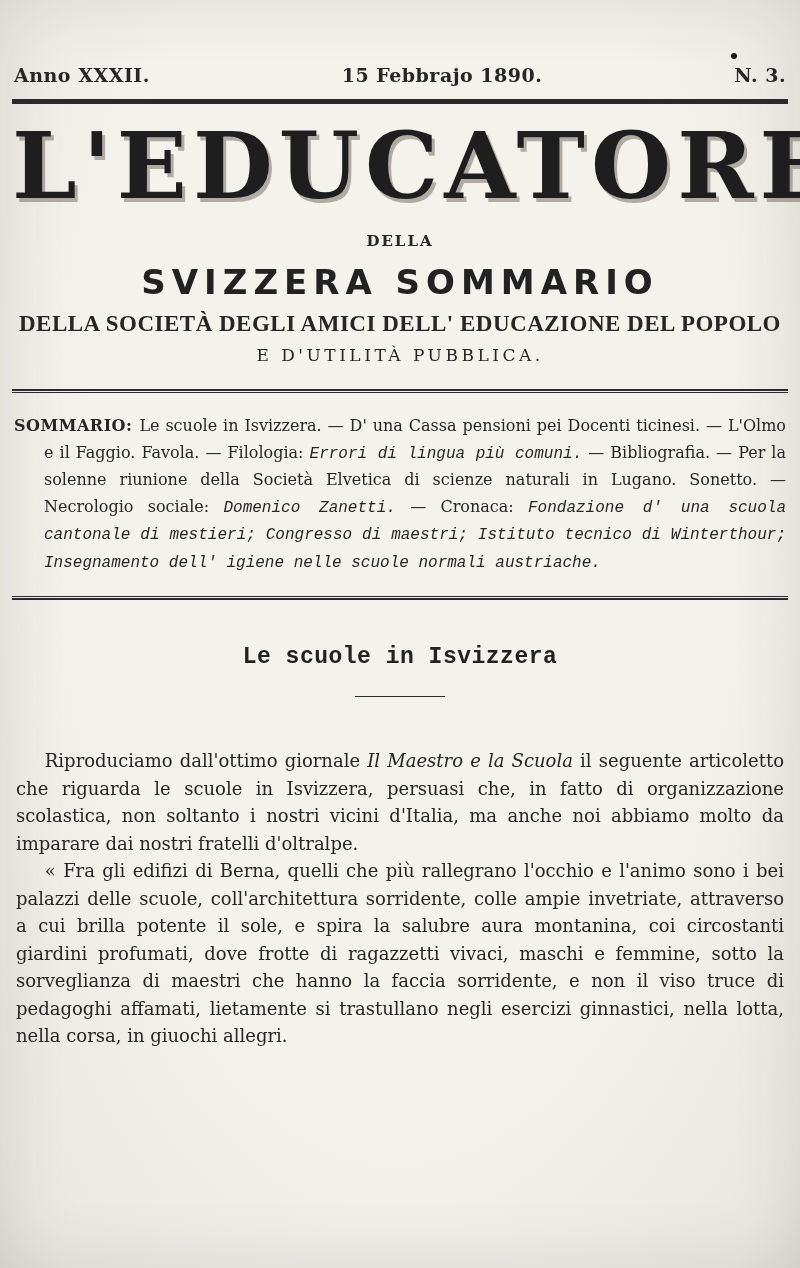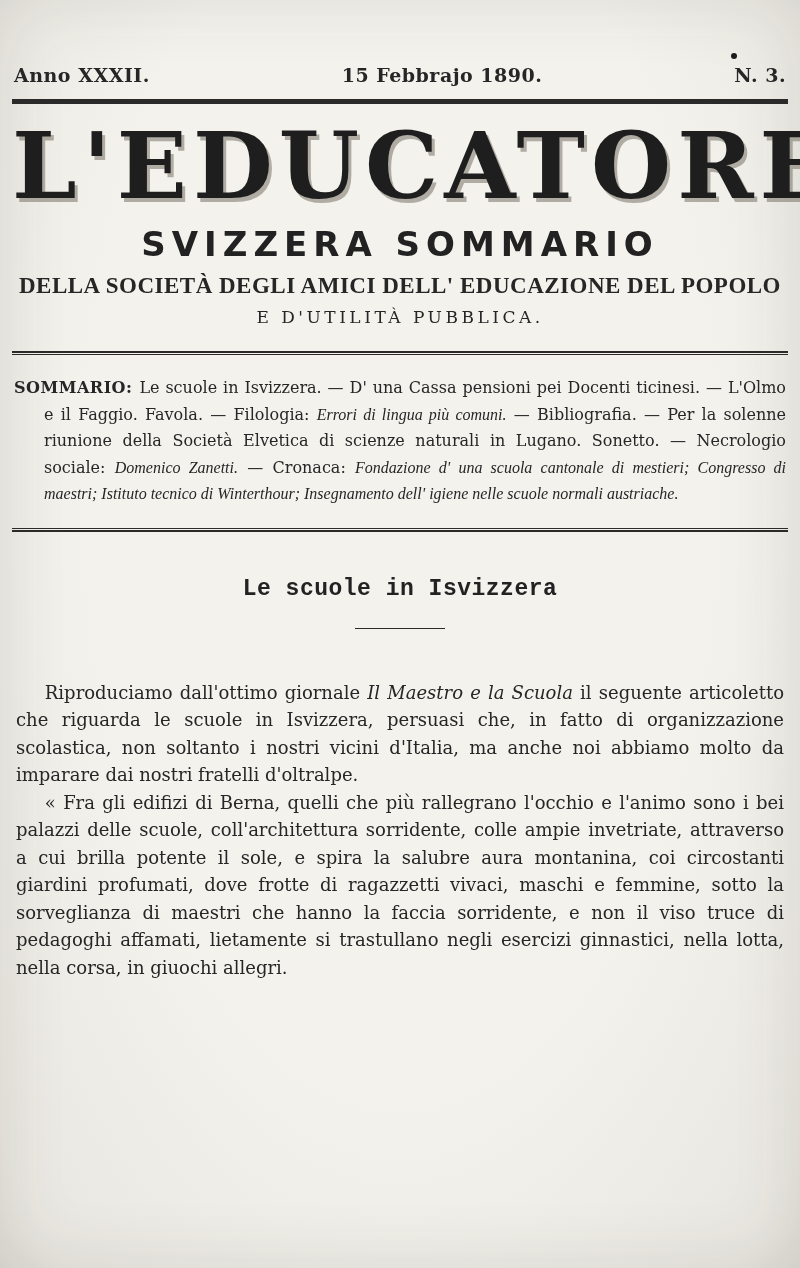--- a/index.html
+++ b/index.html
@@ -65,21 +65,21 @@
     margin-top:8px;text-align:center;
     font-size:17px;letter-spacing:3.5px;
   }
   .sommario{
     margin:20px 2px 0;
     font-size:16px;line-height:26.5px;
     text-align:justify;
     padding-left:30px;text-indent:-30px;
   }
   .somlabel{letter-spacing:0.5px;}
-  .sommario i{font-family:Liberation Serif, serif;}
+  .sommario i{font-family:Liberation Mono, monospace;}
   .article-title{
     margin:44px 0 0;text-align:center;
     font-family:Liberation Mono, monospace;
     font-weight:bold;font-size:23px;letter-spacing:0.5px;
     color:#222;
   }
   .title-rule{
     width:90px;margin:26px auto 0;
     border-top:1.5px solid #2a2a2a;height:0;
   }
@@ -101,20 +101,21 @@
   <div class="header">
     <span>Anno XXXII.</span>
     <span>15 Febbrajo 1890.</span>
     <span>N. 3.</span>
   </div>
 
   <div class="rule rule-a"></div>
 
   <h1 class="masthead">L'EDUCATORE</h1>
 
+  <div class="della">DELLA</div>
 
   <div class="region">SVIZZERA SOMMARIO</div>
 
   <div class="pub2">DELLA SOCIETÀ DEGLI AMICI DELL' EDUCAZIONE DEL POPOLO</div>
   <div class="pub3">E D'UTILITÀ PUBBLICA.</div>
 
   <div class="rule rule-b"></div>
 
   <p class="sommario"><b class="somlabel">SOMMARIO: </b><span><span>Le scuole in Isvizzera. — D' una Cassa pensioni pei Docenti ticinesi. — L'Olmo e il Faggio. Favola. — Filologia: </span><i>Errori di lingua più comuni.</i><span> — Bibliografia. — Per la solenne riunione della Società Elvetica di scienze naturali in Lugano. Sonetto. — Necrologio sociale: </span><i>Domenico Zanetti.</i><span> — Cronaca: </span><i>Fondazione d' una scuola cantonale di mestieri; Congresso di maestri; Istituto tecnico di Winterthour; Insegnamento dell' igiene nelle scuole normali austriache.</i></span></p>
 

